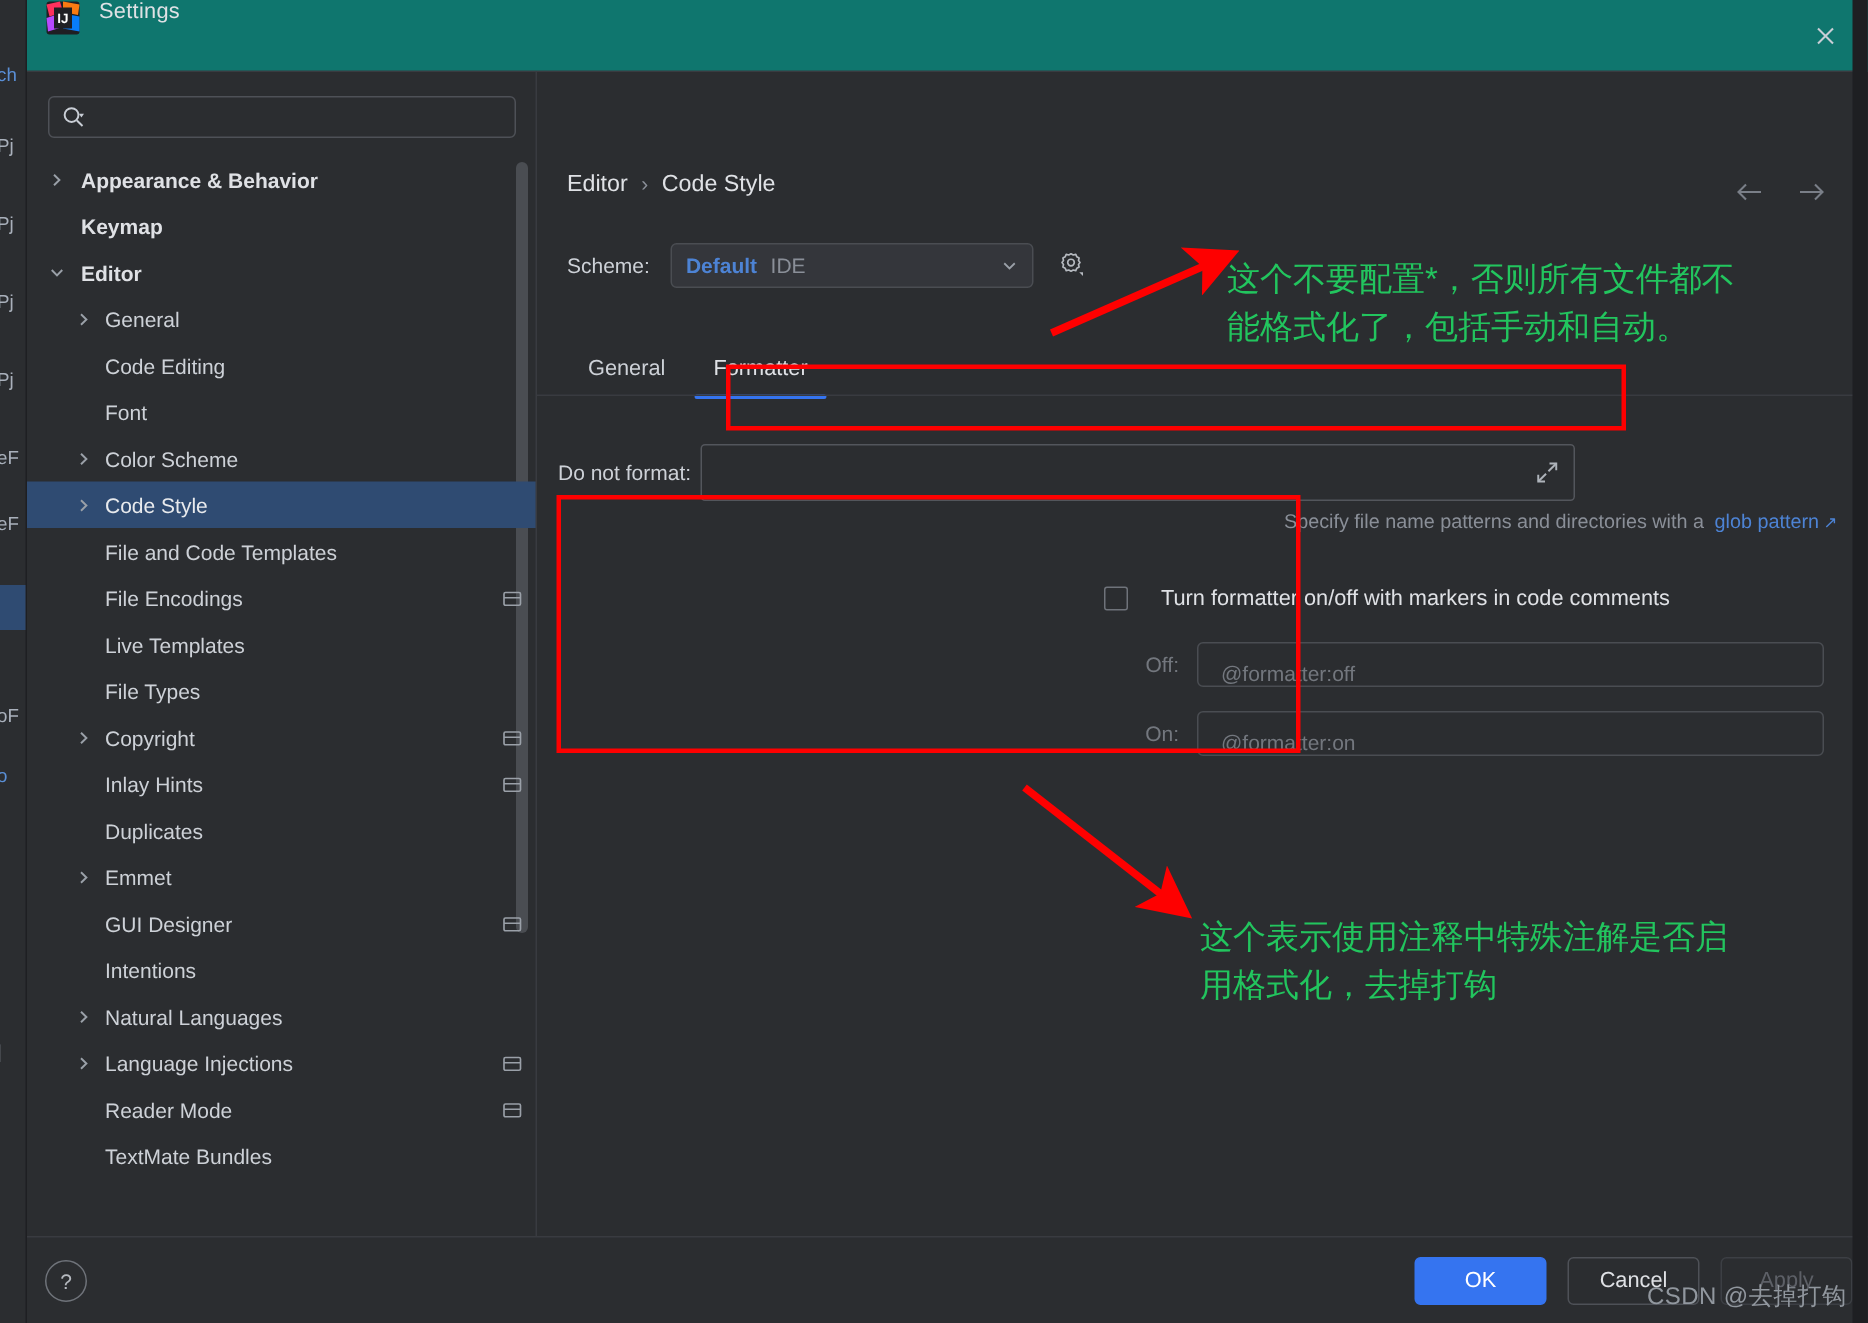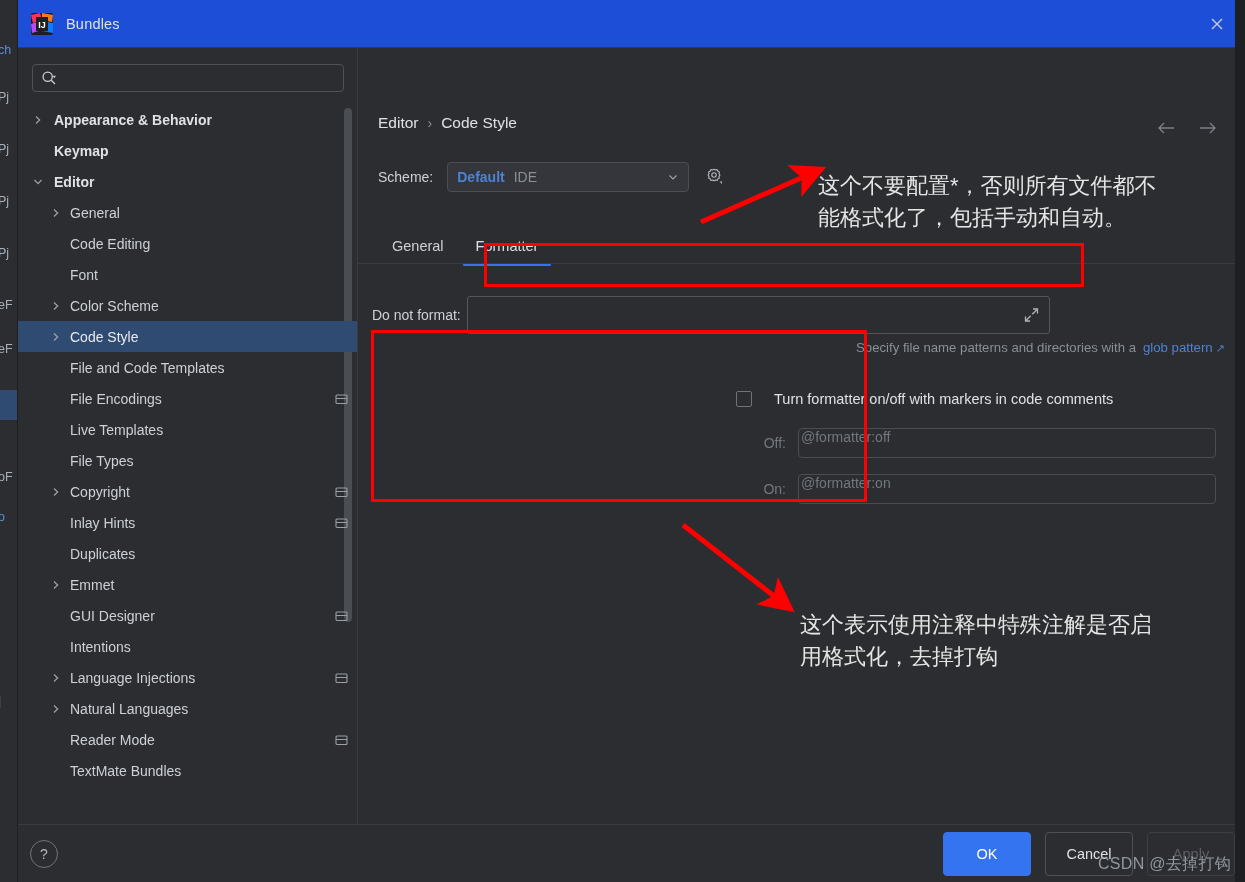--- a/index.html
+++ b/index.html
@@ -30,23 +30,23 @@
   
   .dialog {
     position: absolute; left: 18px; top: 0; width: 1227px; height: 882px;
     background: #2b2d30;
     display: flex; flex-direction: column;
   }
 
   
   .titlebar {
     height: 48px; flex: 0 0 48px; position: relative;
-    display: flex; align-items: center; padding-left: 6px;
+    display: flex; padding-left: 6px;
     border-bottom: 1px solid #393b40;
-    background: #1d4ed8;
+    background: #0f766e;
   }
   .app-logo { width: 24px; height: 24px; margin: 0 12px 0 6px; position: relative; flex:0 0 24px;}
   .app-logo svg { display:block; }
   .title-text { font-size: 14.5px; color: #dfe1e5; letter-spacing: .2px; }
   .close-btn {
     position: absolute; right: 14px; top: 50%; transform: translateY(-50%);
     width: 28px; height: 28px; display: flex; align-items: center; justify-content: center;
     cursor: pointer;
   }
   .close-btn svg { display:block; }
@@ -185,36 +185,36 @@
     background: #2b2d30; flex: 0 0 16px; cursor: pointer;
   }
   .chkbox.disabled { border-color: #4a4d52; }
   .chk-label { font-size: 14.5px; color: #dfe1e5; }
   .chk-label.disabled { color: #6f737a; }
 
   .field-row { display: flex; align-items: center; margin-top: 16px; }
   .field-label { width: 50px; font-size: 14px; color: #73777e; text-align: right; margin-right: 12px; }
   .field-box {
     flex: 1; height: 30px; border: 1px solid #4a4d52; border-radius: 4px;
-    background: #2b2d30; display: flex; align-items: flex-start; padding: 0 2px;
+    background: #2b2d30; display: flex; align-items: flex-end; padding: 0 15px;
   }
   .field-box input {
     width: 100%; background: transparent; border: 0; outline: 0;
     color: #73777e; font-size: 14px; font-family: "Liberation Sans", sans-serif;
   }
   .field-box input::placeholder { color: #73777e; }
   .sub-chk { display: flex; align-items: center; gap: 10px; margin-top: 20px; padding-left: 24px; }
 
   
   .redbox { position: absolute; border: 3px solid #fe0000; pointer-events: none; }
   .redbox.dnf { left: 484px; top: 243px; width: 600px; height: 44px; }
   .redbox.markers { left: 371px; top: 330px; width: 496px; height: 172px; }
 
   .annot {
-    position: absolute; color: #e5e5e5; font-size: 22px; line-height: 32px;
+    position: absolute; color: #22c55e; font-size: 22px; line-height: 32px;
     font-family: "Liberation Sans", sans-serif; white-space: pre-line;
   }
   .annot.a1 { left: 818px; top: 170px; width: 420px; }
   .annot.a2 { left: 800px; top: 609px; width: 430px; }
 
   .arrow-svg { position: absolute; left: 0; top: 0; width: 1245px; height: 882px; pointer-events: none; }
 
   
   .footer {
     height: 58px; flex: 0 0 58px; position: relative;
@@ -222,21 +222,21 @@
     display: flex; align-items: center;
   }
   .help-btn {
     position: absolute; left: 12px; top: 50%; transform: translateY(-50%);
     width: 28px; height: 28px; border: 1px solid #6f737a; border-radius: 50%;
     display: flex; align-items: center; justify-content: center;
     font-size: 14px; color: #b6bac0; cursor: pointer;
   }
   .btn-group { position: absolute; right: 10px; top: 50%; transform: translateY(-50%); display: flex; gap: 14px; }
   .btn {
-    height: 44px; min-width: 88px; border-radius: 4px; display: flex;
+    height: 32px; min-width: 88px; border-radius: 4px; display: flex;
     align-items: center; justify-content: center; font-size: 14.5px; cursor: pointer;
     padding: 0 18px;
   }
   .btn.primary { background: #3574f0; color: #ffffff; border: 1px solid #3574f0; }
   .btn.normal { background: #2b2d30; color: #dfe1e5; border: 1px solid #4e5157; }
   .btn.disabled { background: #2b2d30; color: #5d6067; border: 1px solid #3c3f44; cursor: default; }
 
   .watermark {
     position: absolute; right: 14px; bottom: 7px;
     font-size: 16px; color: #9aa0a8; letter-spacing: .3px; opacity: .92;
@@ -273,21 +273,21 @@
         <svg width="24" height="24" viewBox="0 0 24 24">
           <rect x="1" y="1" width="22" height="22" rx="2" fill="#1f1f23"></rect>
           <path d="M1 3 L10 1 L12 8 L3 11 Z" fill="#fe315d"></path>
           <path d="M12 1 L23 3 L22 10 L12 8 Z" fill="#f97a12"></path>
           <path d="M1 12 L10 9 L12 18 L2 21 Z" fill="#b74aff"></path>
           <path d="M12 9 L23 11 L23 21 L12 19 Z" fill="#087cfa"></path>
           <rect x="6" y="5" width="12" height="14" fill="#1f1f23"></rect>
           <text x="12" y="15.5" font-size="9" fill="#ffffff" text-anchor="middle" font-family="Liberation Sans, sans-serif" font-weight="bold">IJ</text>
         </svg>
       </div>
-      <div class="title-text">Bundles</div>
+      <div class="title-text">Settings</div>
       <div class="close-btn">
         <svg width="16" height="16" viewBox="0 0 16 16">
           <path d="M3 3 L13 13 M13 3 L3 13" stroke="#c9ced6" stroke-width="1.4" fill="none"></path>
         </svg>
       </div>
     </div>
 
     <div class="dialog-body">
 
       <div class="left-pane">
@@ -473,35 +473,35 @@
                 </svg>
               </span>
               <span class="label">Intentions</span>
             </div>
             <div class="tree-row ind1">
               <span class="twisty">
                 <svg width="12" height="12" viewBox="0 0 12 12">
                   <path d="M4 2.5 L7.6 6 L4 9.5" stroke="#9aa0a8" stroke-width="1.3" fill="none"></path>
                 </svg>
               </span>
+              <span class="label">Natural Languages</span>
+            </div>
+            <div class="tree-row ind1">
+              <span class="twisty">
+                <svg width="12" height="12" viewBox="0 0 12 12">
+                  <path d="M4 2.5 L7.6 6 L4 9.5" stroke="#9aa0a8" stroke-width="1.3" fill="none"></path>
+                </svg>
+              </span>
               <span class="label">Language Injections</span>
               <span class="proj-icon">
                 <svg width="13" height="13" viewBox="0 0 13 13">
                   <rect x="1" y="2.5" width="11" height="8.5" rx="1" stroke="#9aa0a8" stroke-width="1.1" fill="none"></rect>
                   <path d="M1 6 L12 6" stroke="#9aa0a8" stroke-width="1.1"></path>
                 </svg>
               </span>
-            </div>
-            <div class="tree-row ind1">
-              <span class="twisty">
-                <svg width="12" height="12" viewBox="0 0 12 12">
-                  <path d="M4 2.5 L7.6 6 L4 9.5" stroke="#9aa0a8" stroke-width="1.3" fill="none"></path>
-                </svg>
-              </span>
-              <span class="label">Natural Languages</span>
             </div>
             <div class="tree-row ind1">
               <span class="twisty empty">
                 <svg width="12" height="12" viewBox="0 0 12 12">
                   <path d="M4 2.5 L7.6 6 L4 9.5" stroke="#9aa0a8" stroke-width="1.3" fill="none"></path>
                 </svg>
               </span>
               <span class="label">Reader Mode</span>
               <span class="proj-icon">
                 <svg width="13" height="13" viewBox="0 0 13 13">

